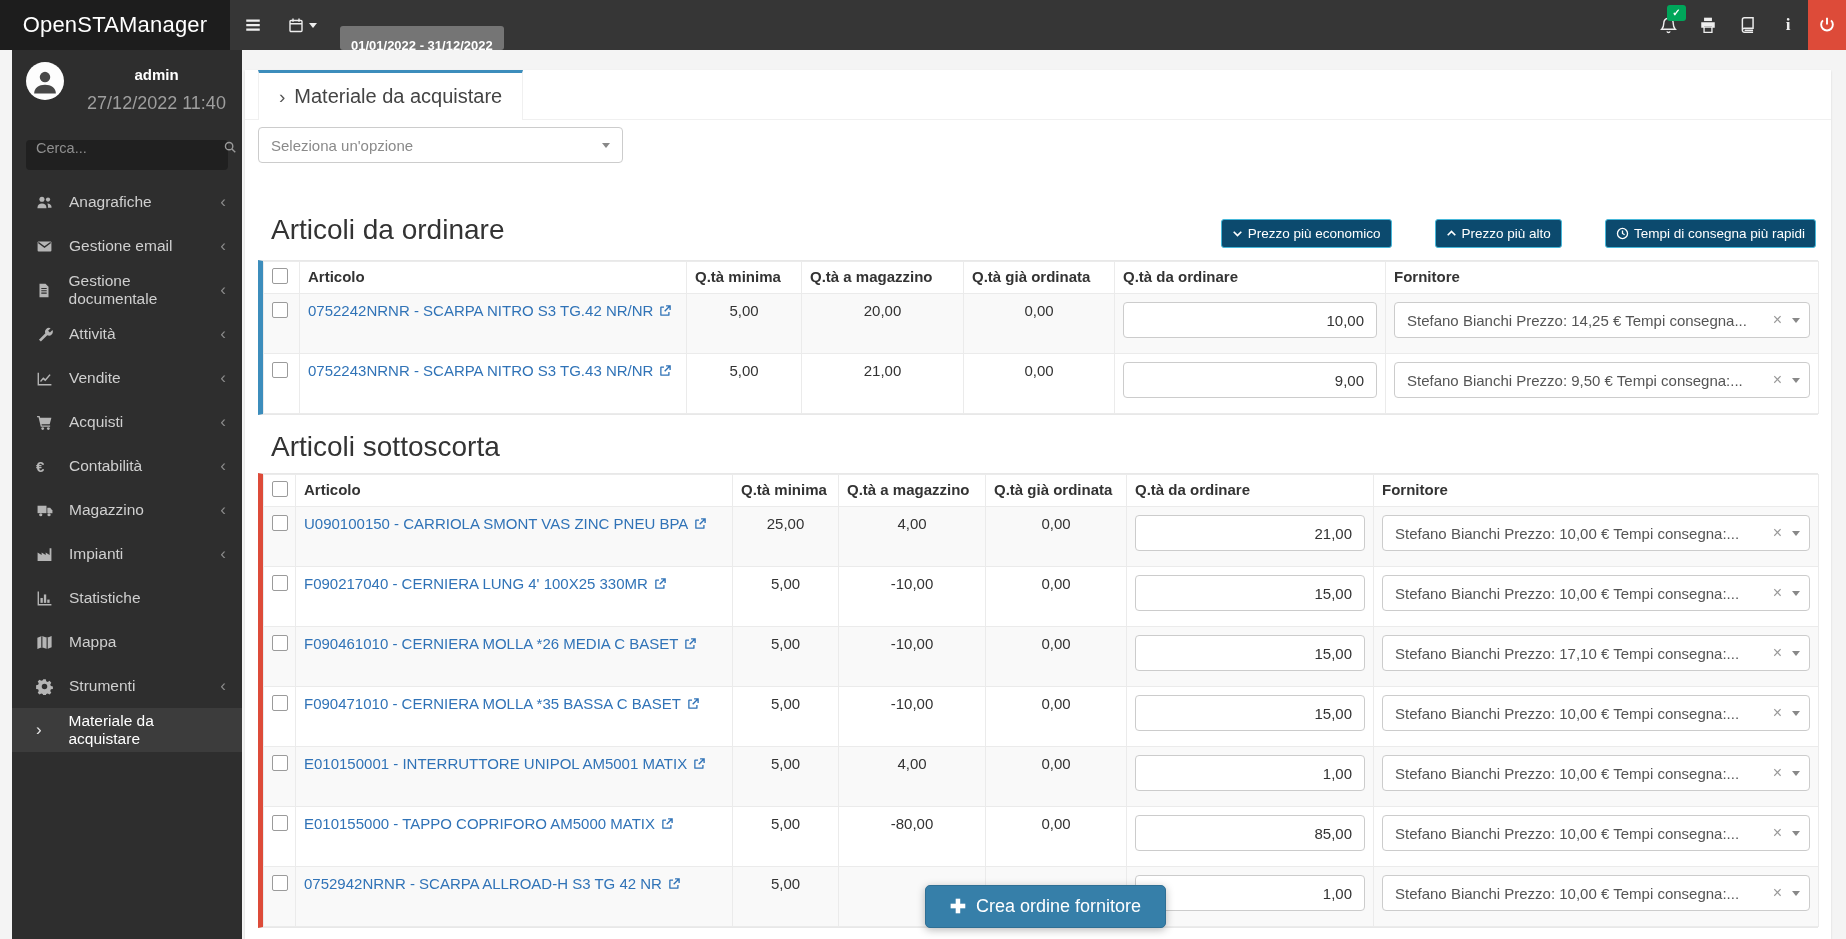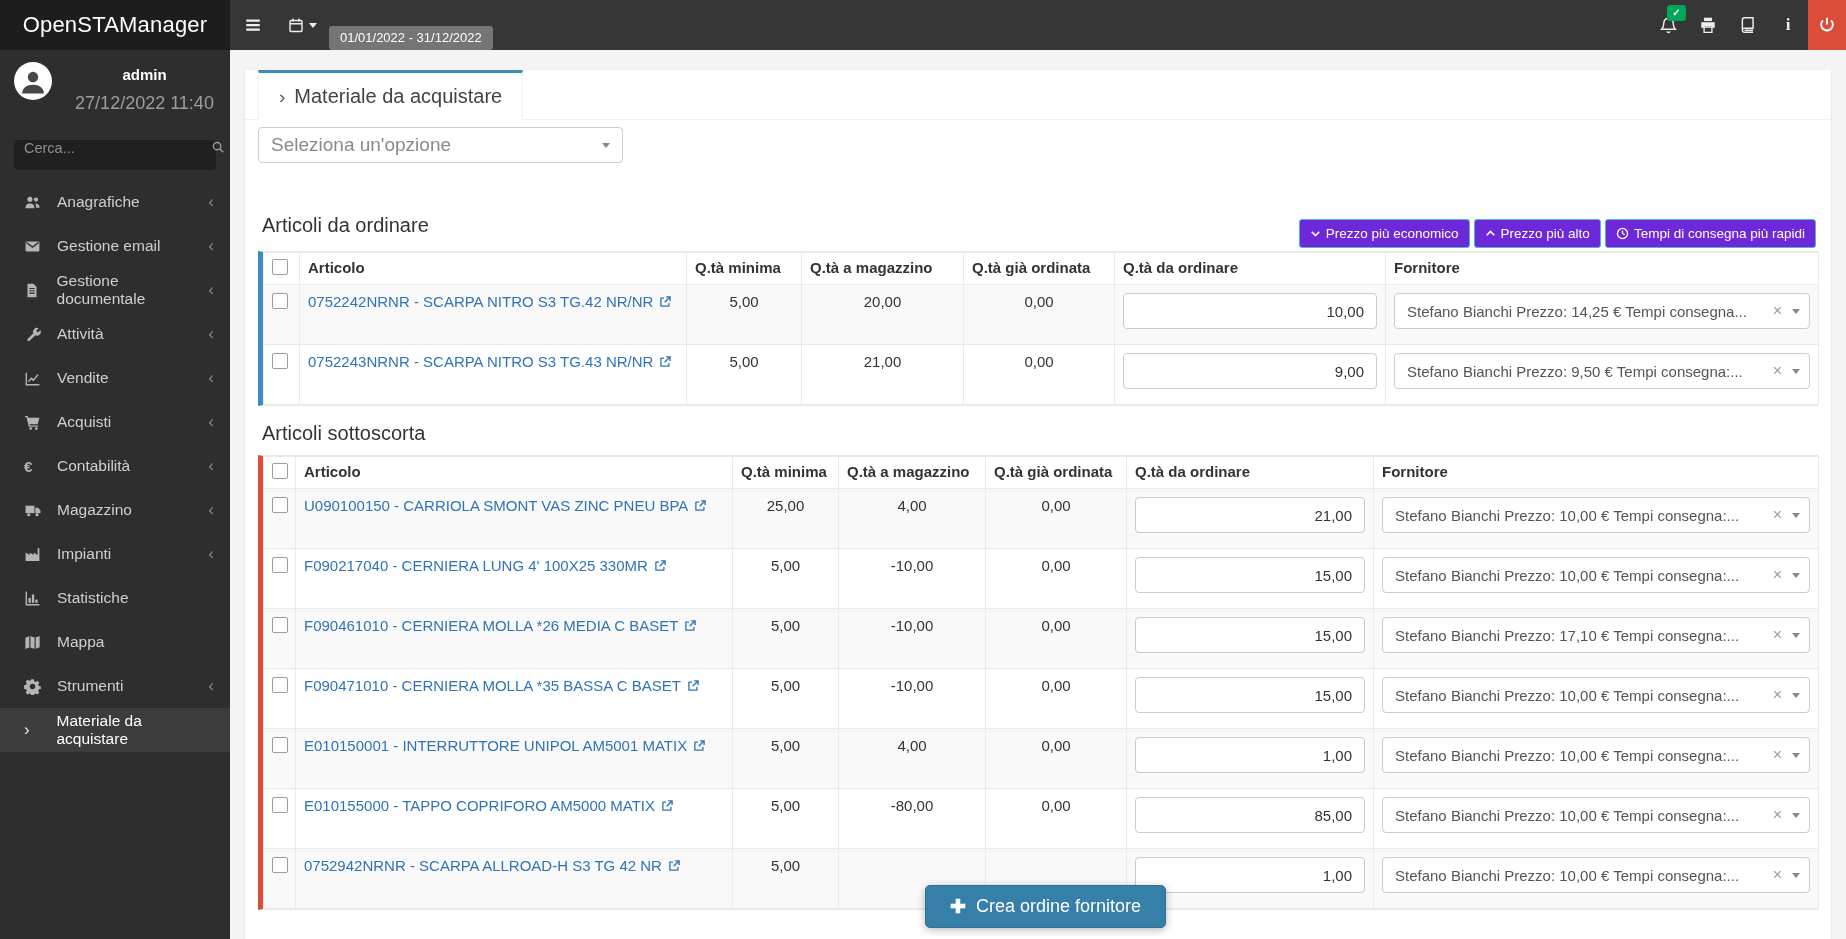--- a/index.html
+++ b/index.html
@@ -7,28 +7,28 @@
   body {
     position:relative; overflow:hidden; background:#f4f4f4;
     font-family:"Liberation Sans", sans-serif; color:#333;
   }
   
   .navbar { position:absolute; left:0; top:0; width:1846px; height:50px; background:#363636; display:flex; align-items:flex-end; z-index:30; }
   .logo { width:230px; height:50px; background:#1d1d1d; color:#fff; font-size:22px; line-height:50px; text-align:center; letter-spacing:0.2px; flex:0 0 auto; }
   .nav-btn { height:50px; display:flex; align-items:center; justify-content:center; color:#eee; cursor:pointer; }
   .hamburger { width:46px; }
   .cal-btn { width:52px; gap:5px; }
-  .date-badge { background:#757575; color:#fff; font-weight:normal; font-size:13px; height:24px; line-height:24px; padding:0 11px; border-radius:3px; margin-left:1px; }
+  .date-badge { background:#757575; color:#fff; font-weight:bold; font-size:13px; height:24px; line-height:24px; padding:8px 11px; border-radius:3px; margin-left:12px; }
   .nav-spacer { flex:1; }
   .nav-ic { width:40px; position:relative; }
   .power-btn { width:38px; background:#dd4b39; color:#fff; }
   .noti-badge { position:absolute; top:5px; right:2px; width:19px; height:16px; background:#00a65a; border-radius:3px; color:#fff; font-size:10px; font-weight:bold; line-height:16px; text-align:center; }
   .caret-w { width:0; height:0; border-left:4px solid transparent; border-right:4px solid transparent; border-top:5px solid #eee; }
   
-  .sidebar { position:absolute; left:0; top:50px; width:230px; height:889px; background:#2e2e2e; z-index:20; }
+  .sidebar { position:absolute; left:12px; top:50px; width:230px; height:889px; background:#2e2e2e; z-index:20; }
   .user-panel { position:relative; height:74px; padding:12px 10px 0 14px; }
   .avatar { position:absolute; left:14px; top:12px; width:38px; height:38px; border-radius:50%; background:#fdfdfd; overflow:hidden; }
   .avatar svg { display:block; margin:5px auto 0; }
   .user-info { margin-left:55px; text-align:center; padding-top:4px; }
   .user-name { color:#fff; font-weight:bold; font-size:15px; }
   .user-date { color:#9e9e9e; font-size:18px; margin-top:10px; }
   .side-search { margin:16px 14px 0 14px; height:30px; background:#202020; border-radius:4px; display:flex; align-items:flex-start; padding:0 10px; }
   .side-search input { flex:1; background:transparent; border:none; outline:none; color:#cfcfcf; font-size:14.5px; font-family:inherit; }
   .side-search input::placeholder { color:#8f8f8f; }
   .side-search .srch { color:#9a9a9a; display:flex; }
@@ -40,26 +40,26 @@
   .s-chev { margin-left:auto; color:#8a8a8a; font-size:17px; }
   .txt-ic { font-size:15px; font-weight:bold; }
   
   .content { position:absolute; left:230px; top:50px; width:1616px; height:889px; background:#f4f4f4; }
   .card { position:absolute; left:15px; top:20px; width:1586px; height:869px; background:#fff; box-shadow:0 1px 2px rgba(0,0,0,.12); overflow:hidden; }
   .tab-row { position:relative; height:50px; border-bottom:1px solid #f0f0f0; }
   .tab { position:absolute; left:13px; top:0; height:50px; display:flex; align-items:center; gap:9px; padding:0 20px; background:#fff; border-top:3px solid #3c8dbc; border-left:1px solid #f0f0f0; border-right:1px solid #f0f0f0; font-size:20px; color:#444; cursor:pointer; }
   .tab-chev { color:#555; font-size:19px; }
   .card-body { padding:0 13px; position:relative; }
   .filter-label { margin-top:16px; font-weight:bold; font-size:15px; color:#333; }
-  .filter-select { margin-top:7px; width:365px; height:36px; border:1px solid #ccc; border-radius:4px; background:#fff; display:flex; align-items:center; padding:0 12px; color:#8a8a8a; font-size:19px; cursor:pointer; }
+  .filter-select { margin-top:7px; width:365px; height:36px; border:1px solid #ccc; border-radius:4px; background:#fff; display:flex; align-items:center; padding:0 12px; color:#8a8a8a; font-size:15px; cursor:pointer; }
   .filter-select .ph { flex:1; }
   .sel-caret { width:0; height:0; border-left:4px solid transparent; border-right:4px solid transparent; border-top:5px solid #888; }
   .sort-bar { position:absolute; right:15px; top:92px; display:flex; gap:4px; }
-  .sort-btn { height:29px; background:#6d28d9; border:1px solid #46b8da; border-radius:3px; color:#fff; font-size:13.5px; font-family:inherit; padding:0 10px; display:flex; align-items:center; gap:5px; cursor:pointer; }
-  .sec-title { font-size:20px; font-weight:500; color:#333; margin:51px 0 14px 4px; }
+  .sort-btn { height:29px; background:#0c4a6e; border:1px solid #46b8da; border-radius:3px; color:#fff; font-size:13.5px; font-family:inherit; padding:0 10px; display:flex; align-items:center; gap:5px; cursor:pointer;margin-left:39px; }
+  .sec-title { font-size:28px; font-weight:500; color:#333; margin:51px 0 14px 13px; }
   .sec-title + .table-wrap + .sec-title { margin-top:16px; margin-bottom:10px; }
   .table-wrap { border:1px solid #e8e8e8; border-left:5px solid #3c8dbc; }
   table { border-collapse:collapse; table-layout:fixed; width:100%; background:#fff; }
   th, td { border:1px solid #ebebeb; padding:8px; font-size:15px; vertical-align:top; text-align:left; }
   th { font-weight:bold; color:#333; padding:6px 8px; }
   tbody tr { height:60px; }
   tbody tr:nth-child(odd) { background:#f9f9f9; }
   td.num { text-align:center; }
   
   .t0 col:nth-child(1){width:36px;} .t0 col:nth-child(2){width:387px;} .t0 col:nth-child(3){width:115px;}

